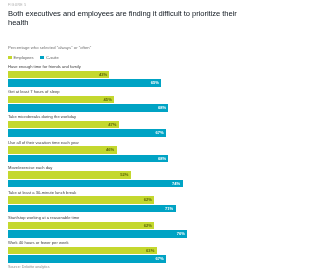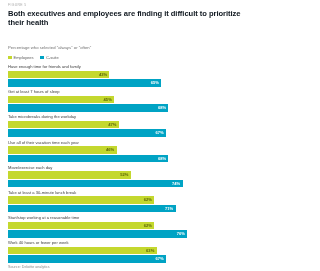--- a/index.html
+++ b/index.html
@@ -11,21 +11,21 @@
   }
   .fig{
     position:relative;width:250px;height:271px;box-sizing:border-box;
     padding:3px 6px 0 6px;
   }
   .figlabel{
     font-size:3.4px;letter-spacing:.35px;color:#a9a9a9;
     text-transform:uppercase;line-height:5px;margin:0 0 1px 2px;
   }
   .title{
-    font-size:7.6px;font-weight:bold;color:#101820;
+    font-size:7.6px;font-weight:normal;color:#101820;
     line-height:9px;margin:0 0 18px 2px;letter-spacing:-.05px;
   }
   .subtitle{
     font-size:4.2px;color:#6f6f6f;line-height:6px;
     margin:0 0 4px 2px;letter-spacing:.02px;
   }
   .legend{
     display:flex;align-items:center;gap:7px;
     margin:0 0 4px 2px;
   }

